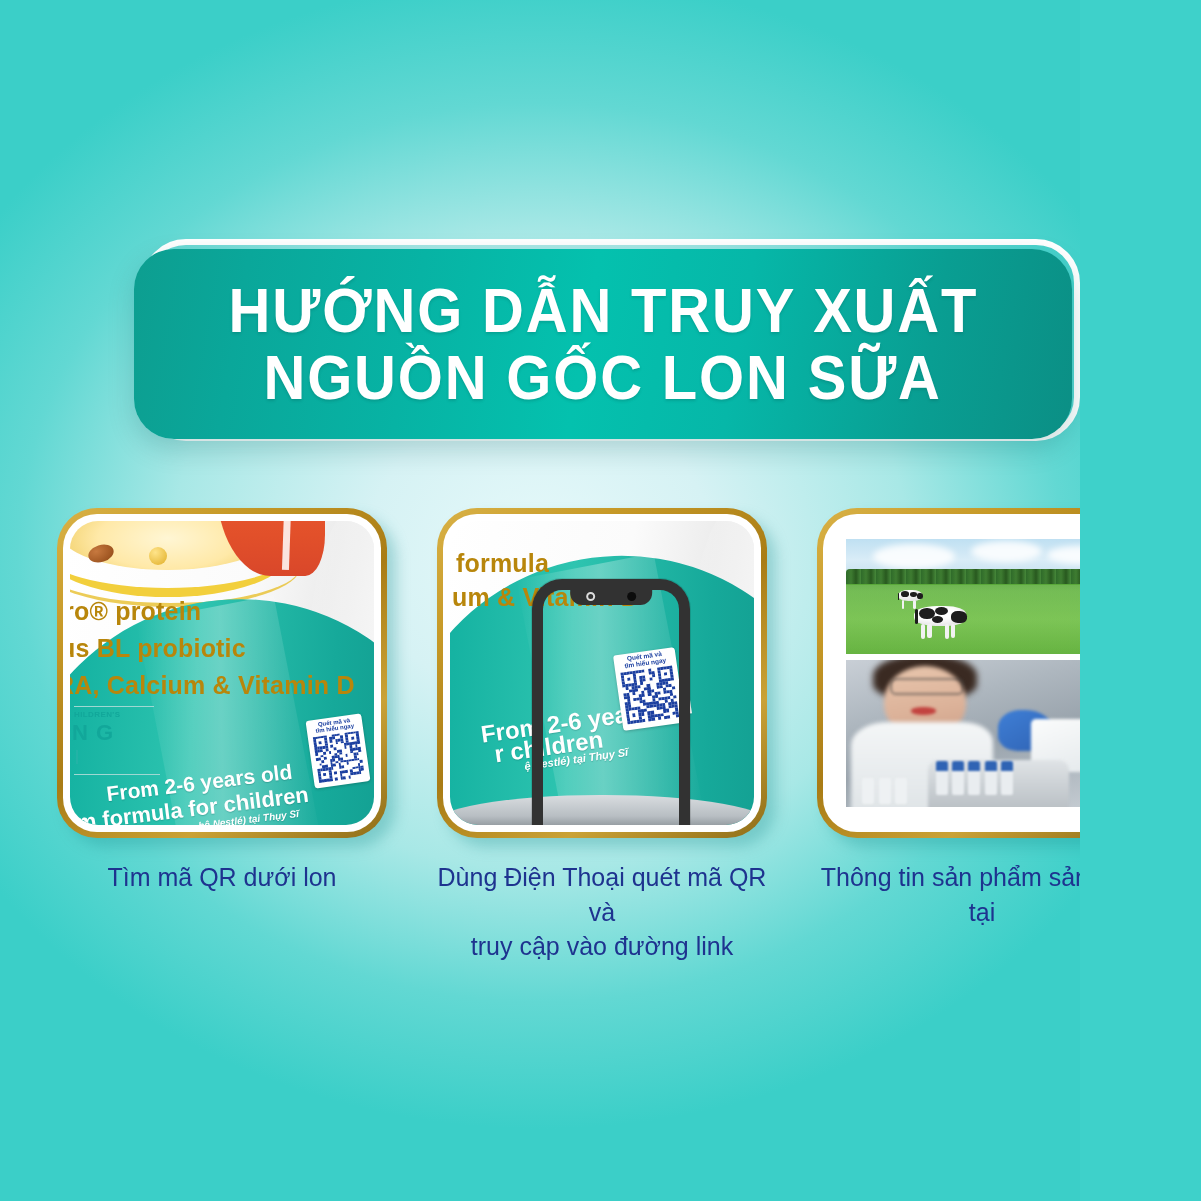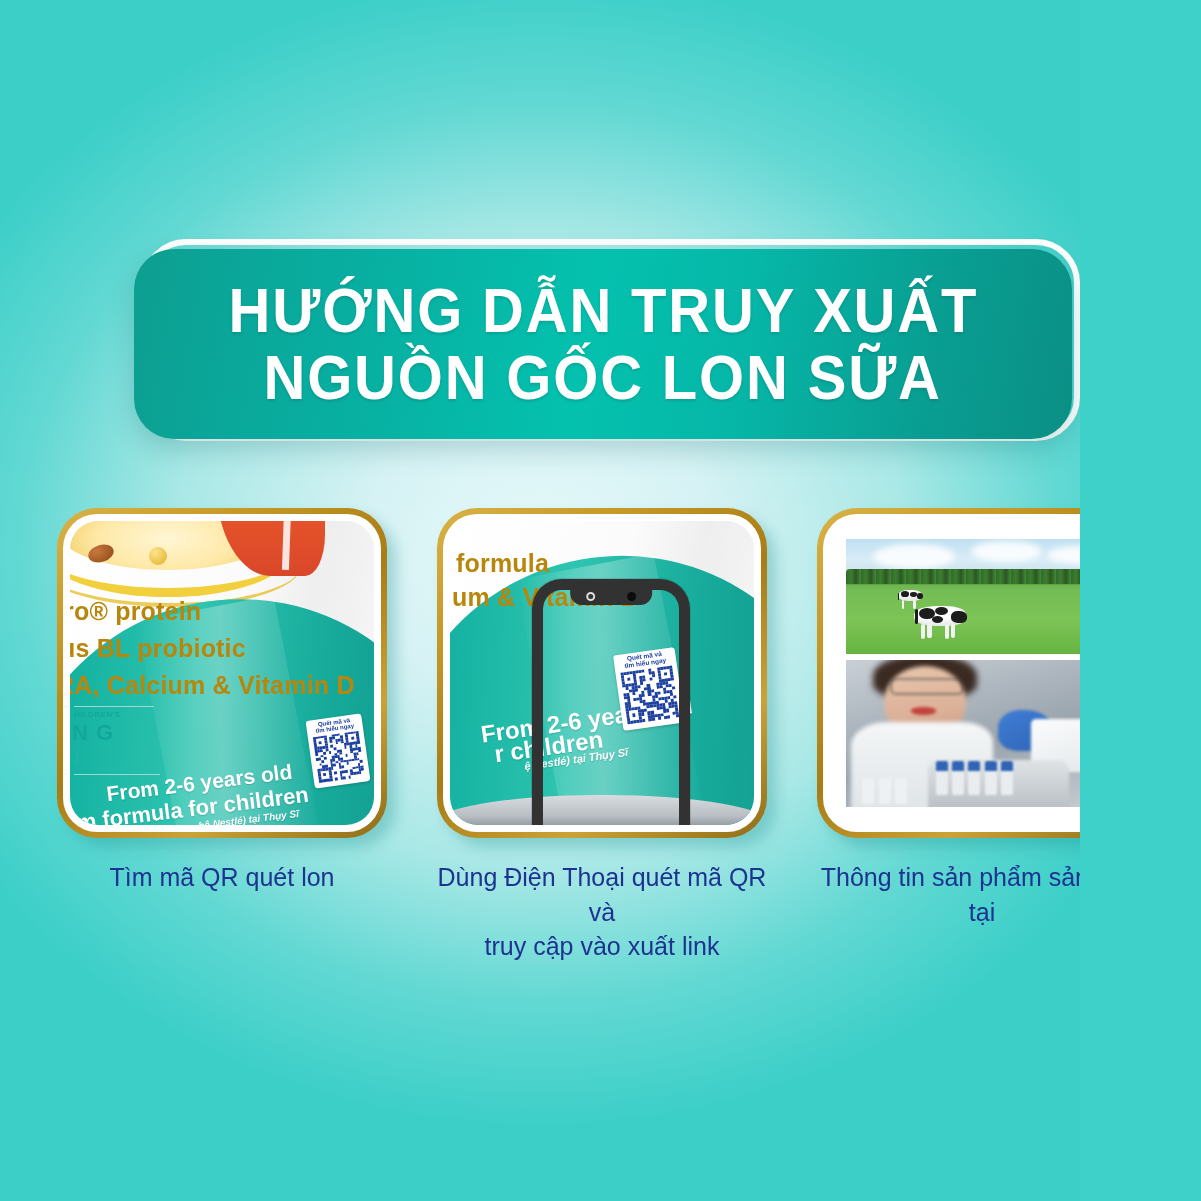--- a/index.html
+++ b/index.html
@@ -1004,24 +1004,24 @@
             </div>
           </div>
         </div>
       </div>
     </div>
 
   </div>
 
   <div id="captions">
     <div class="caption c1">
-      <div>Tìm mã QR quét lon</div>
+      <div>Tìm mã QR dưới lon</div>
     </div>
     <div class="caption c2">
       <div>Dùng Điện Thoại quét mã QR và</div>
-      <div>truy cập vào xuất link</div>
+      <div>truy cập vào đường link</div>
     </div>
     <div class="caption c3">
       <div>Thông tin sản phẩm sản xuất tại</div>
     </div>
   </div>
 
 </div>
 
 </body></html>

